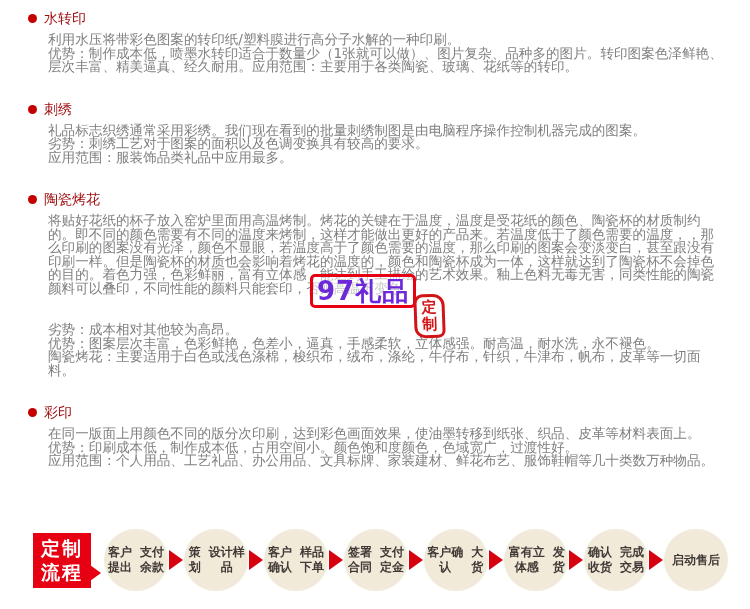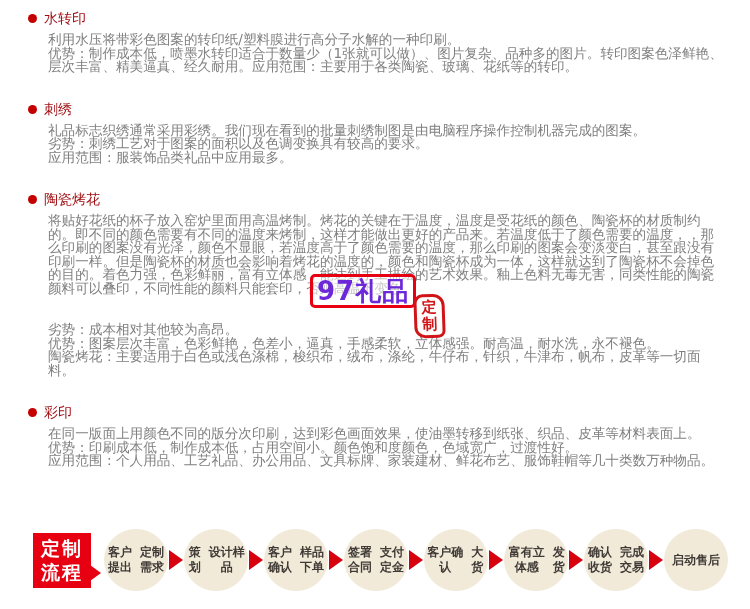--- a/index.html
+++ b/index.html
@@ -140,21 +140,21 @@
 </div>
 
 <div class="flow">
   <div class="flow-label">
     <span>定制</span>
     <span>流程</span>
   </div>
   <div class="flow-steps">
     <div class="flow-circle">
       <span>客户提出</span>
-      <span>定制需求</span>
+      <span>支付余款</span>
     </div>
     <span class="flow-arrow"></span>
     <div class="flow-circle">
       <span>策划</span>
       <span>设计样品</span>
     </div>
     <span class="flow-arrow"></span>
     <div class="flow-circle">
       <span>客户确认</span>
       <span>样品下单</span>

